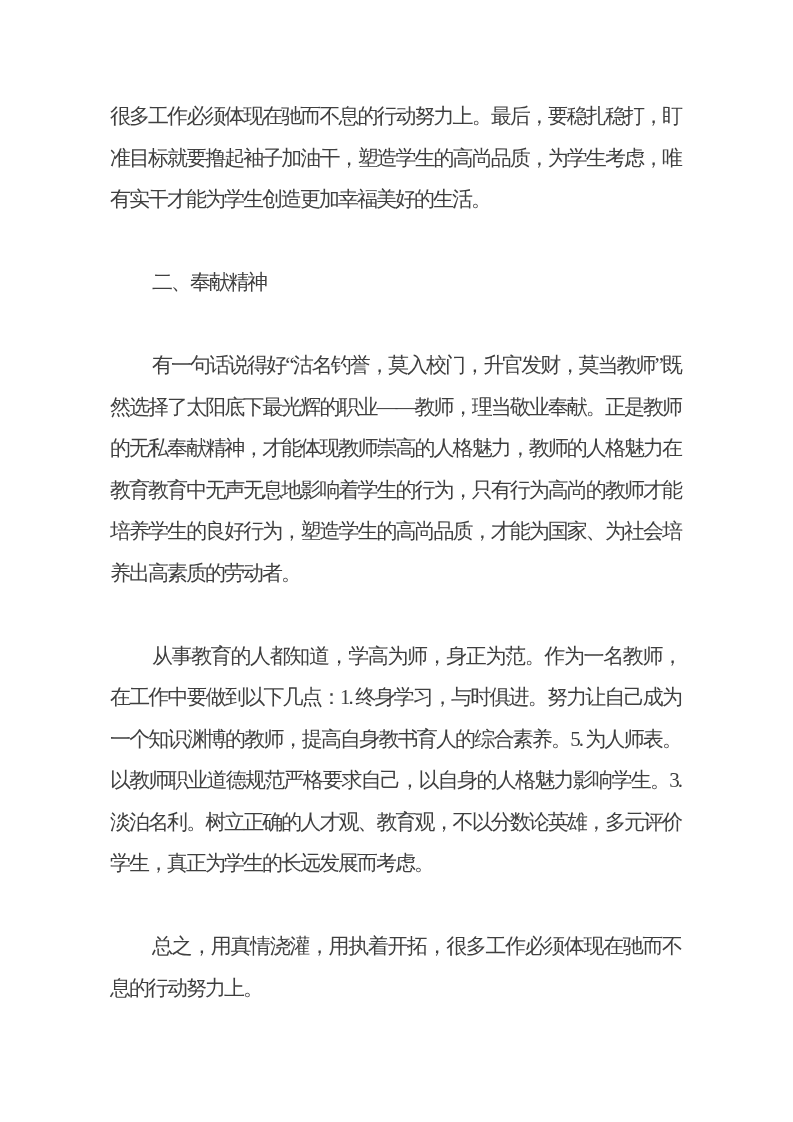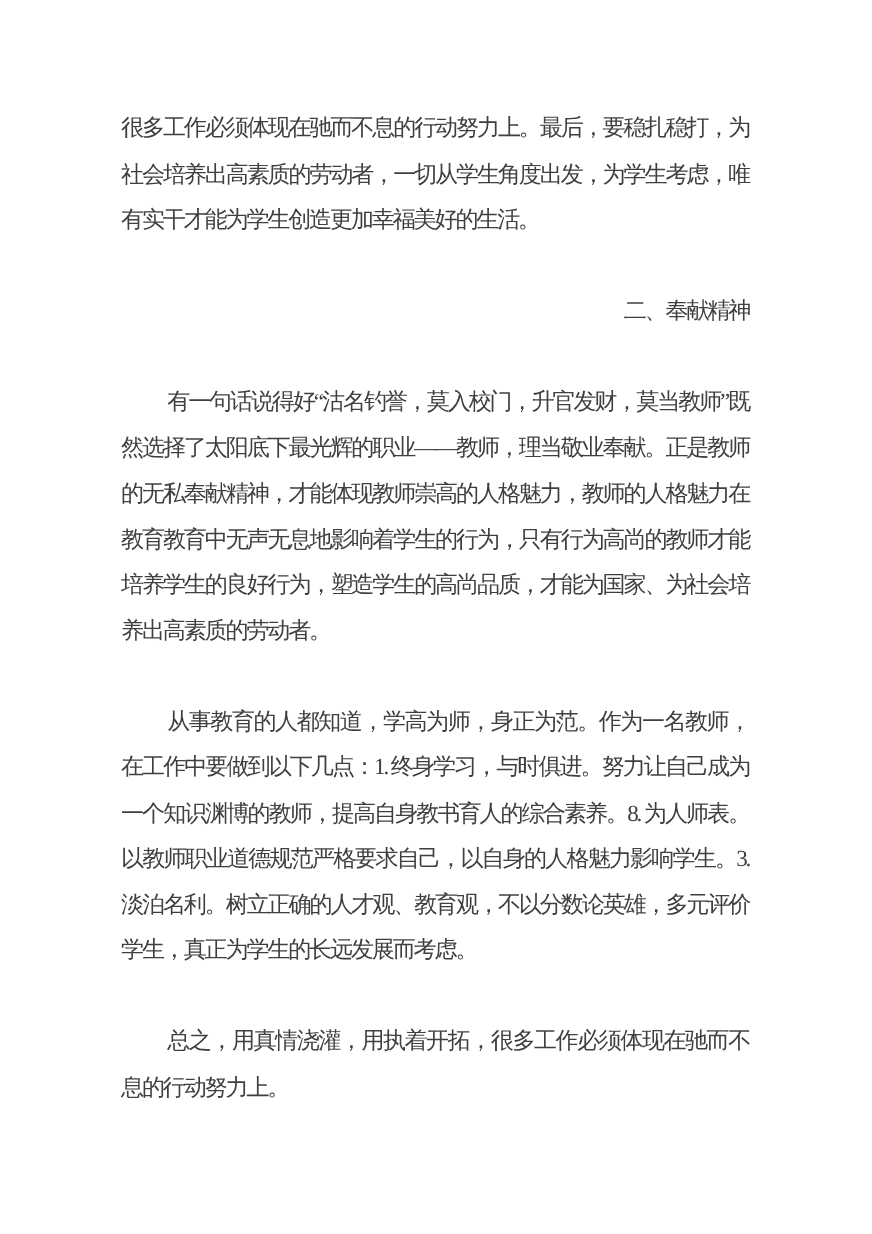--- a/index.html
+++ b/index.html
@@ -24,32 +24,32 @@
     letter-spacing: -2px;
     color: #3f3f3f;
     text-align: justify;
     text-justify: inter-character;
     font-weight: 400;
   }
   .para.indent {
     text-indent: 42px;
   }
   .para.heading {
-    text-align: right;
+    text-align: left;
   }
   .para:last-child {
     margin-bottom: 0;
   }
 </style>
 </head>
 <body>
 
 <div class="page">
-  <p class="para">很多工作必须体现在驰而不息的行动努力上。最后，要稳扎稳打，为社会培养出高素质的劳动者，一切从学生角度出发，为学生考虑，唯有实干才能为学生创造更加幸福美好的生活。</p>
+  <p class="para">很多工作必须体现在驰而不息的行动努力上。最后，要稳扎稳打，盯准目标就要撸起袖子加油干，塑造学生的高尚品质，为学生考虑，唯有实干才能为学生创造更加幸福美好的生活。</p>
 
   <p class="para indent heading">二、奉献精神</p>
 
   <p class="para indent">有一句话说得好“沽名钓誉，莫入校门，升官发财，莫当教师”既然选择了太阳底下最光辉的职业——教师，理当敬业奉献。正是教师的无私奉献精神，才能体现教师崇高的人格魅力，教师的人格魅力在教育教育中无声无息地影响着学生的行为，只有行为高尚的教师才能培养学生的良好行为，塑造学生的高尚品质，才能为国家、为社会培养出高素质的劳动者。</p>
 
-  <p class="para indent">从事教育的人都知道，学高为师，身正为范。作为一名教师，在工作中要做到以下几点：1. 终身学习，与时俱进。努力让自己成为一个知识渊博的教师，提高自身教书育人的综合素养。8. 为人师表。以教师职业道德规范严格要求自己，以自身的人格魅力影响学生。3. 淡泊名利。树立正确的人才观、教育观，不以分数论英雄，多元评价学生，真正为学生的长远发展而考虑。</p>
+  <p class="para indent">从事教育的人都知道，学高为师，身正为范。作为一名教师，在工作中要做到以下几点：1. 终身学习，与时俱进。努力让自己成为一个知识渊博的教师，提高自身教书育人的综合素养。5. 为人师表。以教师职业道德规范严格要求自己，以自身的人格魅力影响学生。3. 淡泊名利。树立正确的人才观、教育观，不以分数论英雄，多元评价学生，真正为学生的长远发展而考虑。</p>
 
   <p class="para indent">总之，用真情浇灌，用执着开拓，很多工作必须体现在驰而不息的行动努力上。</p>
 </div>
 
 </body></html>

